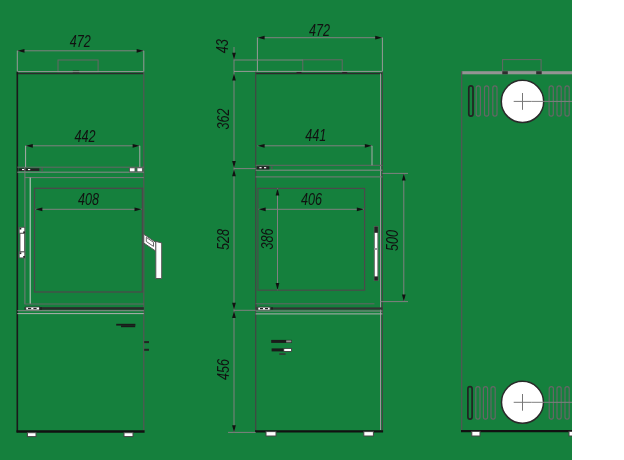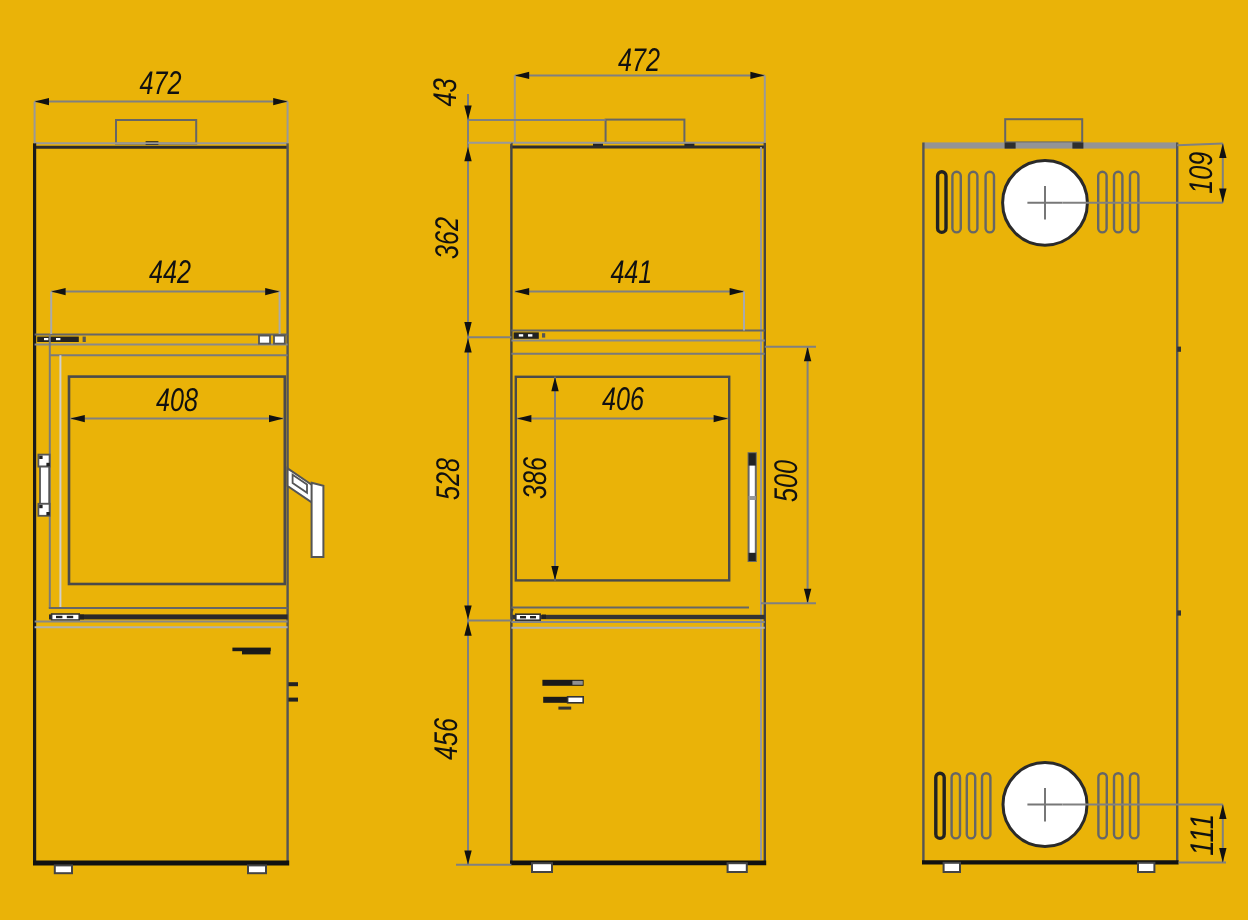--- a/index.html
+++ b/index.html
@@ -1,16 +1,16 @@
 <!DOCTYPE html>
 <html><head>
 <meta charset="utf-8">
 <style>
   html,body{margin:0;padding:0;background:#ffffff;}
-  #page{position:relative;width:624px;height:460px;background:#eab308;overflow:hidden;text-align:right;}
+  #page{position:relative;width:572px;height:460px;background:#15803d;overflow:hidden;text-align:right;}
   svg{position:absolute;left:0;top:0;}
   text{font-family:"Liberation Sans",sans-serif;font-style:italic;fill:#111;}
   .d3{font-size:16.4px;}
 </style>
 </head>
 <body>
 <div id="page">
 <svg width="624" height="460" viewBox="0 0 624 460">
 <defs>
 <path id="ar" d="M0,0 L1.85,7.2 L-1.85,7.2 Z" fill="#111"></path>

